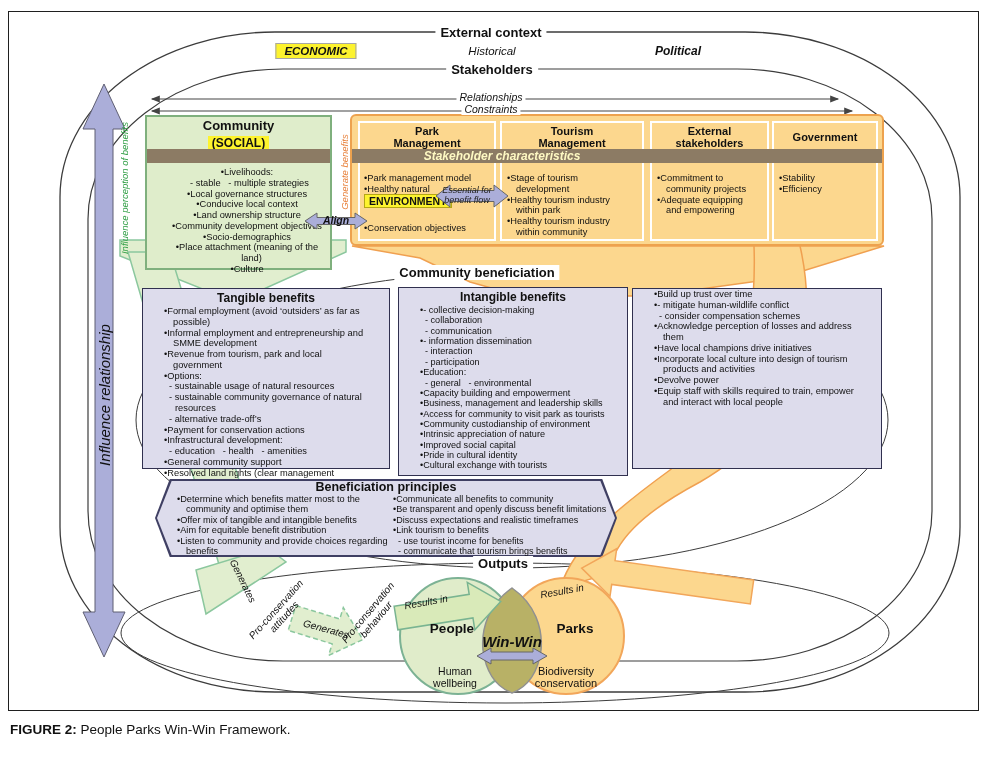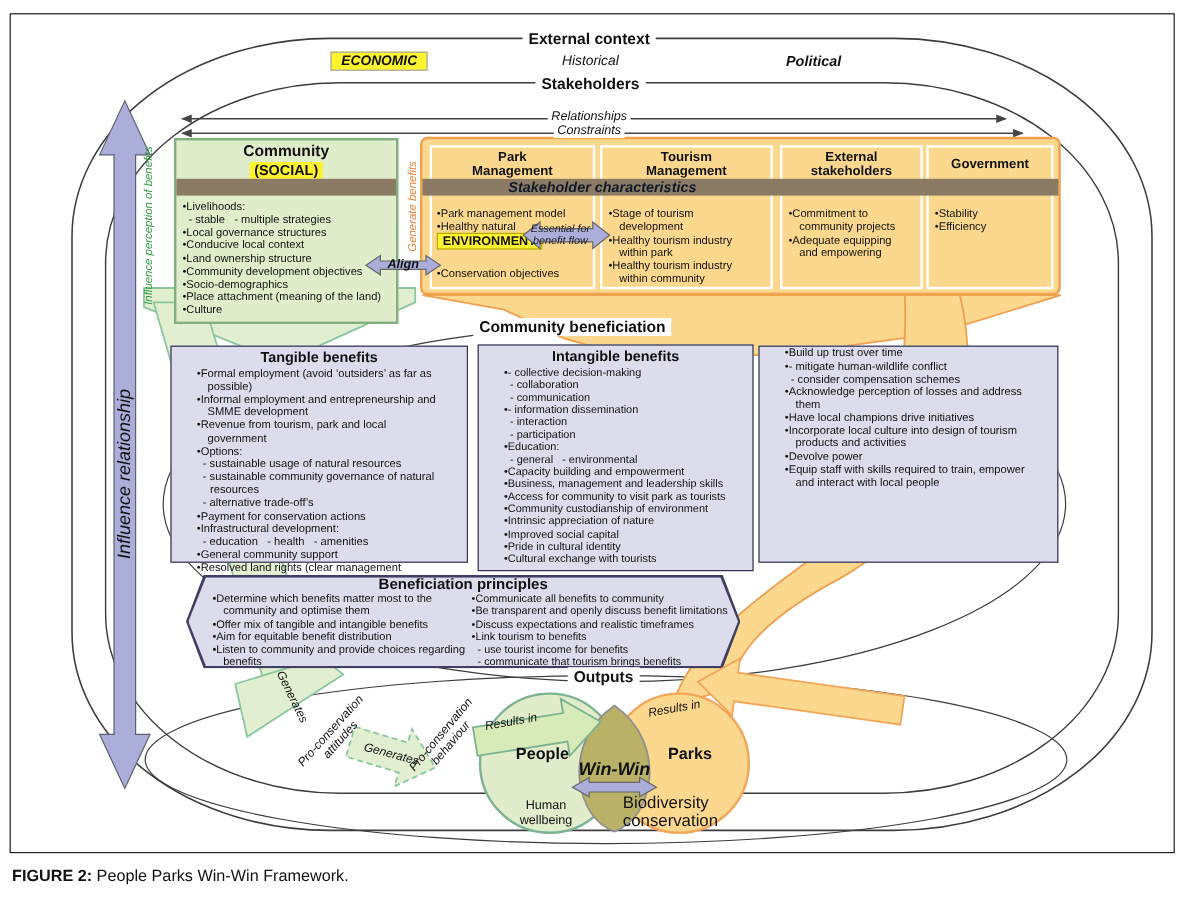--- a/index.html
+++ b/index.html
@@ -53,21 +53,21 @@
     <polygon points="120,240 346,240 346,252 235,302 120,256" style="fill:var(--c-green_arrow_fill,#e1eecf)" stroke="#8bc79e" stroke-width="1.5"></polygon>
     <polygon points="128,252 170,252 262,556 220,568" style="fill:var(--c-green_arrow_fill,#e1eecf)" stroke="#8bc79e" stroke-width="1.5"></polygon>
     <polygon points="268,548 286,562 206,614 196,570" style="fill:var(--c-green_arrow_fill,#e1eecf)" stroke="#8bc79e" stroke-width="1.5"></polygon>
     <polygon points="104,84 125,129 113,129 113,612 125,612 104,657 83,612 95,612 95,129 83,129" style="fill:var(--c-purple_arrow,#abaed9)" stroke="#5f5f73" stroke-width="1"></polygon>
   </svg>
 
   <div class="gbox">
     <div style="font-weight:bold;font-size:13px;margin-top:1px">Community</div>
     <div style="margin-top:0"><span class="chip" style="font-size:12px">(SOCIAL)</span></div>
     <div class="bbar" style="top:32px"></div>
-    <ul class="bl" style="position:absolute;left:5px;right:2px;top:50px;text-align:left">
+    <ul class="bl" style="position:absolute;left:19px;right:2px;top:50px;text-align:center">
         <li class="b">Livelihoods:</li>
         <li class="nb">- stable&nbsp;&nbsp;&nbsp;- multiple strategies</li>
         <li class="b">Local governance structures</li>
         <li class="b">Conducive local context</li>
         <li class="b">Land ownership structure</li>
         <li class="b">Community development objectives</li>
         <li class="b">Socio-demographics</li>
         <li class="b">Place attachment (meaning of the land)</li>
         <li class="b">Culture</li>
       </ul>
@@ -101,21 +101,21 @@
         </ul>
     </div>
     <div class="col" style="left:298px;width:119px">
       <div class="chead">External stakeholders</div>
       <ul class="bl" style="position:absolute;left:5px;width:103px;top:50px">
           <li class="b">Commitment to community projects</li>
           <li class="b">Adequate equipping and empowering</li>
         </ul>
     </div>
     <div class="bbar" style="top:33px">
-      <span style="position:absolute;left:150px;top:0;transform:translateX(-50%);color:#0f172a;font-style:italic;font-weight:bold;font-size:12px;white-space:nowrap">Stakeholder characteristics</span>
+      <span style="position:absolute;left:150px;top:0;transform:translateX(-50%);color:#fef9c3;font-style:italic;font-weight:bold;font-size:12px;white-space:nowrap">Stakeholder characteristics</span>
     </div>
   </div>
 
   <div class="pbox" style="left:142px;top:288px;width:248px;height:181px">
     <div class="btitle">Tangible benefits</div>
     <ul class="bl" style="margin-left:2px">
         <li class="b">Formal employment (avoid ‘outsiders’ as far as possible)</li>
         <li class="b">Informal employment and entrepreneurship and SMME development</li>
         <li class="b">Revenue from tourism, park and local government</li>
         <li class="b">Options:</li>
@@ -220,18 +220,18 @@
   <div class="rot" style="left:243px;top:581px;transform:translate(-50%,-50%) rotate(64deg);font-style:italic;font-size:10px">Generates</div>
   <div class="rot" style="left:280px;top:613px;transform:translate(-50%,-50%) rotate(-48deg);width:86px;white-space:normal;text-align:center;font-style:italic;font-size:10px;line-height:1.1">Pro-conservation attitudes</div>
   <div class="rot" style="left:326px;top:629px;transform:translate(-50%,-50%) rotate(15deg);font-style:italic;font-size:10px">Generates</div>
   <div class="rot" style="left:372px;top:616px;transform:translate(-50%,-50%) rotate(-50deg);width:86px;white-space:normal;text-align:center;font-style:italic;font-size:10px;line-height:1.1">Pro-conservation behaviour</div>
   <div class="rot" style="left:426px;top:602px;transform:translate(-50%,-50%) rotate(-10deg);font-style:italic;font-size:10px">Results in</div>
   <div class="rot" style="left:562px;top:591px;transform:translate(-50%,-50%) rotate(-10deg);font-style:italic;font-size:10px">Results in</div>
   <div class="rot" style="left:452px;top:628px;transform:translate(-50%,-50%);font-weight:bold;font-size:13.5px">People</div>
   <div class="rot" style="left:575px;top:628px;transform:translate(-50%,-50%);font-weight:bold;font-size:13.5px">Parks</div>
   <div class="rot" style="left:512px;top:641px;transform:translate(-50%,-50%);font-weight:bold;font-style:italic;font-size:15px">Win-Win</div>
   <div class="rot" style="left:455px;top:678px;transform:translate(-50%,-50%);width:66px;white-space:normal;text-align:center;font-size:10.5px;line-height:1.1">Human wellbeing</div>
-  <div class="rot" style="left:566px;top:677px;transform:translate(-50%,-50%);width:94px;white-space:normal;text-align:left;font-size:14px;line-height:1.1">Biodiversity conservation</div>
+  <div class="rot" style="left:566px;top:677px;transform:translate(-50%,-50%);width:94px;white-space:normal;text-align:center;font-size:11px;line-height:1.1">Biodiversity conservation</div>
 
   <div class="caption">
     <span style="font-weight:bold">FIGURE 2:</span><span> People Parks Win-Win Framework.</span>
   </div>
 </div>
 
 </body></html>

